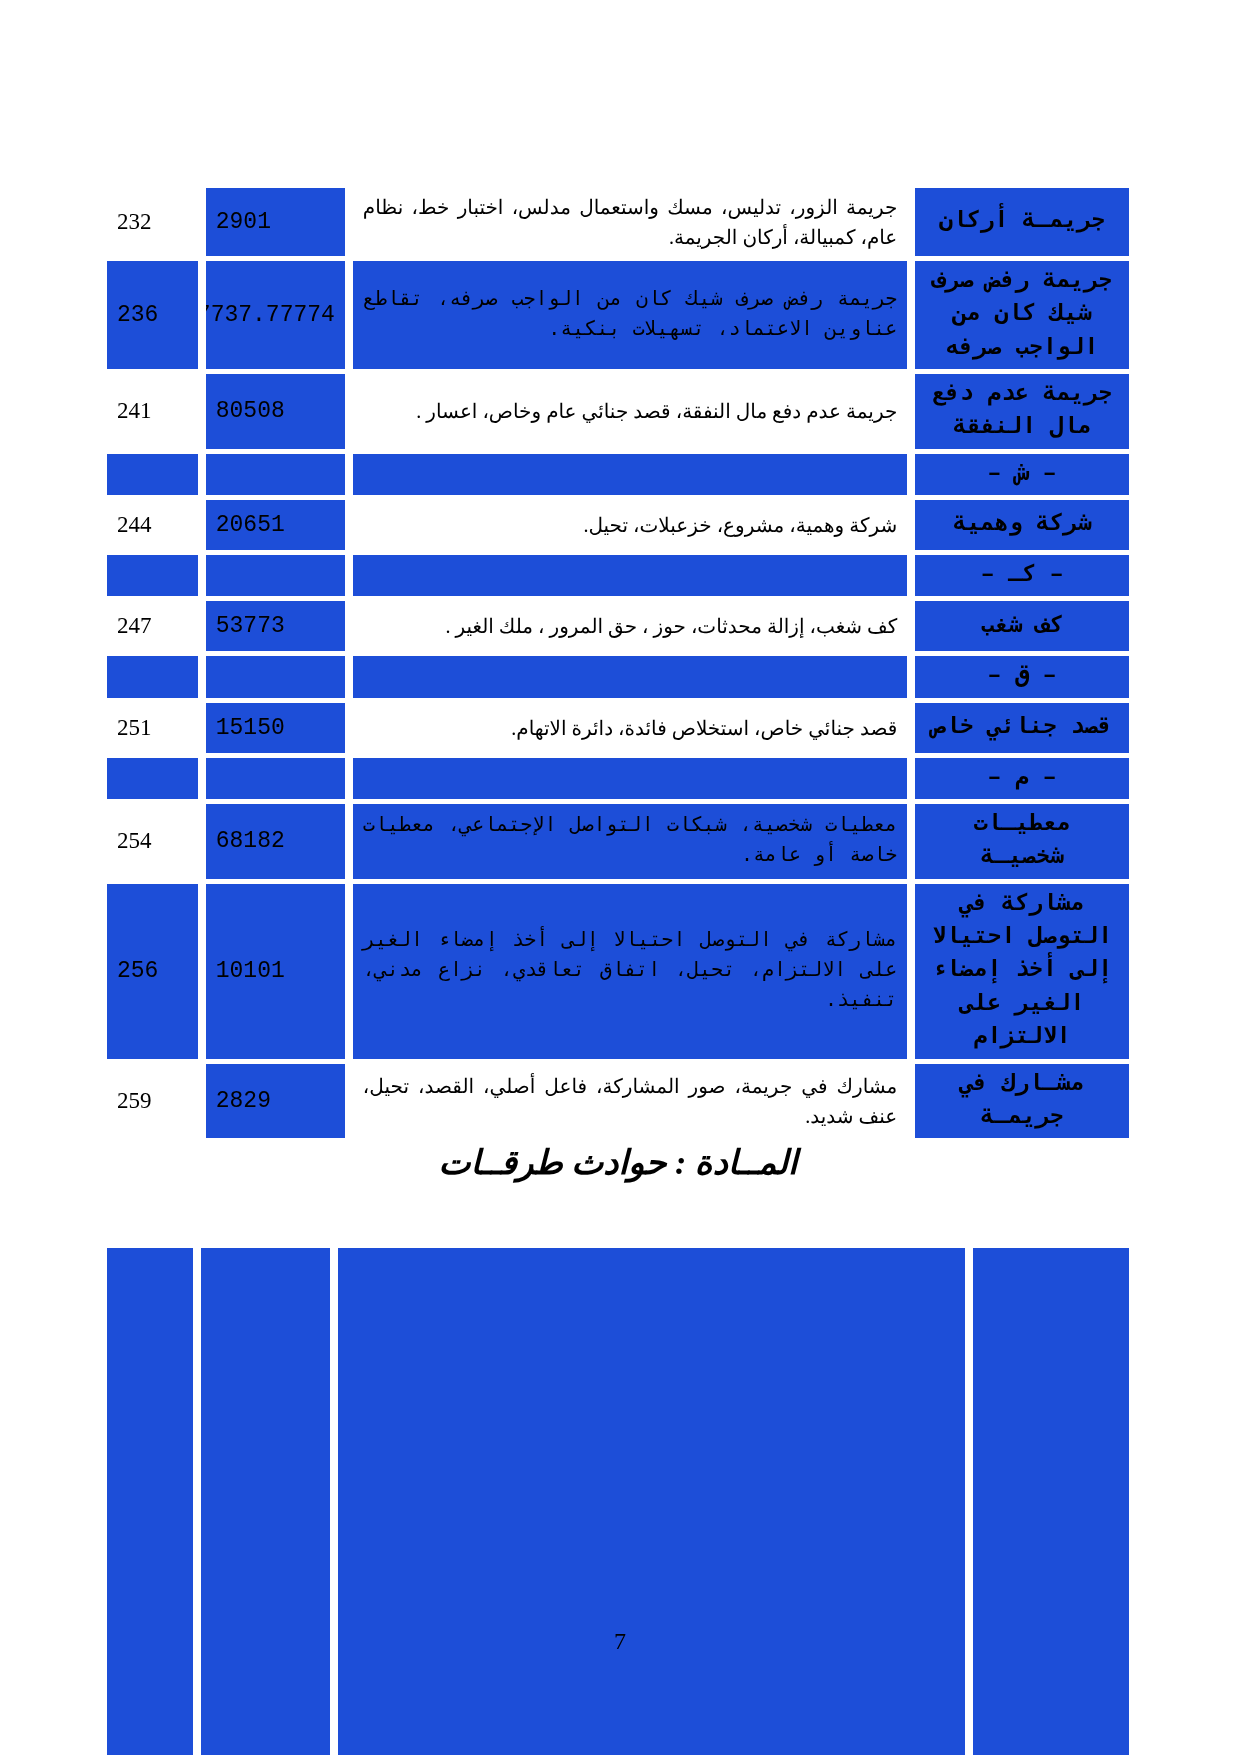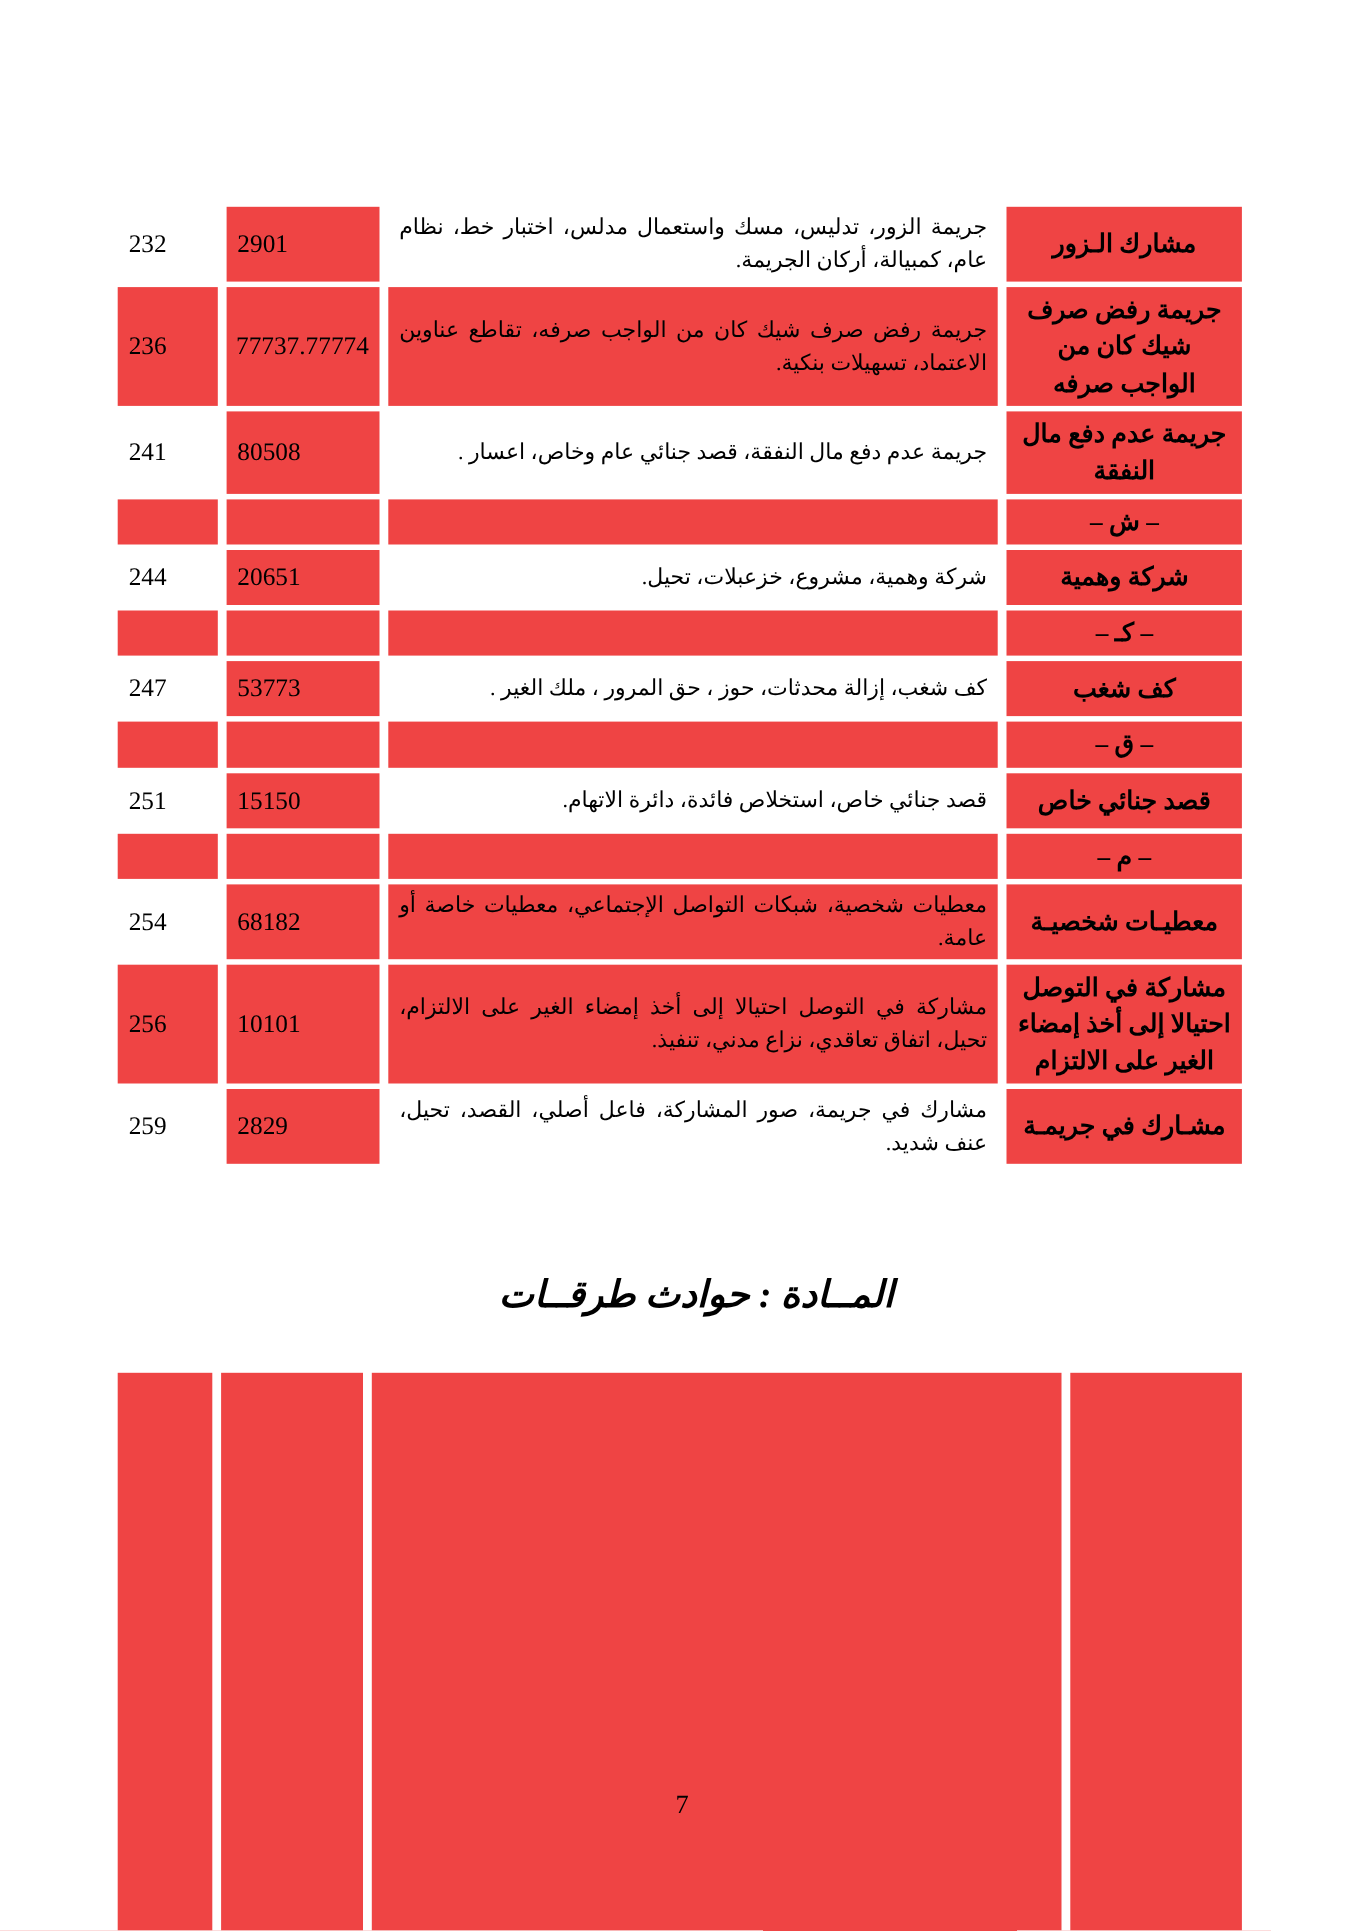--- a/index.html
+++ b/index.html
@@ -21,21 +21,21 @@
     table-layout:fixed;
     direction:rtl;
   }
   #table1{top:183px;width:1038px;}
   #table2{top:1243px;width:1038px;}
   td,th{
     vertical-align:middle;
     padding:4px 10px;
     overflow:hidden;
   }
-  .shade{background:#ef4444;}
+  .shade{background:#1d4ed8;font-family:Liberation Mono, monospace;}
   td.subject{
     text-align:center;
     font-weight:bold;
     font-size:23px;
     line-height:1.45;
   }
   td.keys{
     text-align:justify;
     font-size:20px;
     line-height:1.5;
@@ -53,21 +53,21 @@
     font-size:21px;
     text-align:center;
     height:34px;
   }
   thead th.keys{text-align:right;padding-right:16px;}
   .title{
     position:absolute;
     top:1143px;
     left:99px;
     width:1038px;
-    margin:15px;
+    margin:0;
     text-align:center;
     direction:rtl;
     font-weight:bold;
     font-style:italic;
     font-size:34px;
     line-height:1.2;
   }
   .pagenum{
     position:absolute;
     top:1628px;
@@ -84,21 +84,21 @@
 
   <table class="idx" id="table1">
     <colgroup>
       <col style="width:212px">
       <col style="width:550px">
       <col style="width:138px">
       <col style="width:90px">
     </colgroup>
     <tbody id="table1-body">
         <tr class="entry">
-          <td class="subject shade">مشارك الـزور</td>
+          <td class="subject shade">جريمـة أركان</td>
           <td class="keys">جريمة الزور، تدليس، مسك واستعمال مدلس، اختبار خط، نظام عام، كمبيالة، أركان الجريمة.</td>
           <td class="decisions shade">2901</td>
           <td class="page">232</td>
         </tr>
         <tr class="entry">
           <td class="subject shade">جريمة رفض صرف شيك كان من الواجب صرفه</td>
           <td class="keys shade">جريمة رفض صرف شيك كان من الواجب صرفه، تقاطع عناوين الاعتماد، تسهيلات بنكية.</td>
           <td class="decisions shade">77737.77774</td>
           <td class="page shade">236</td>
         </tr>

